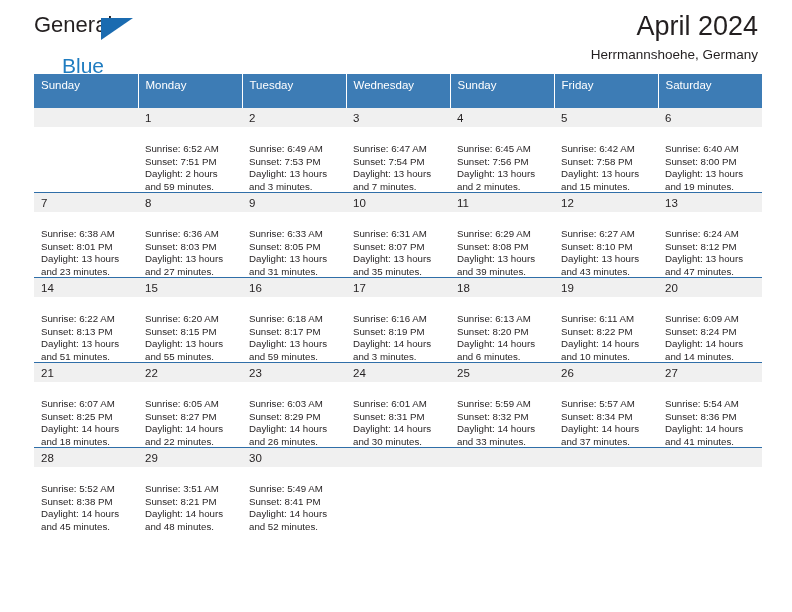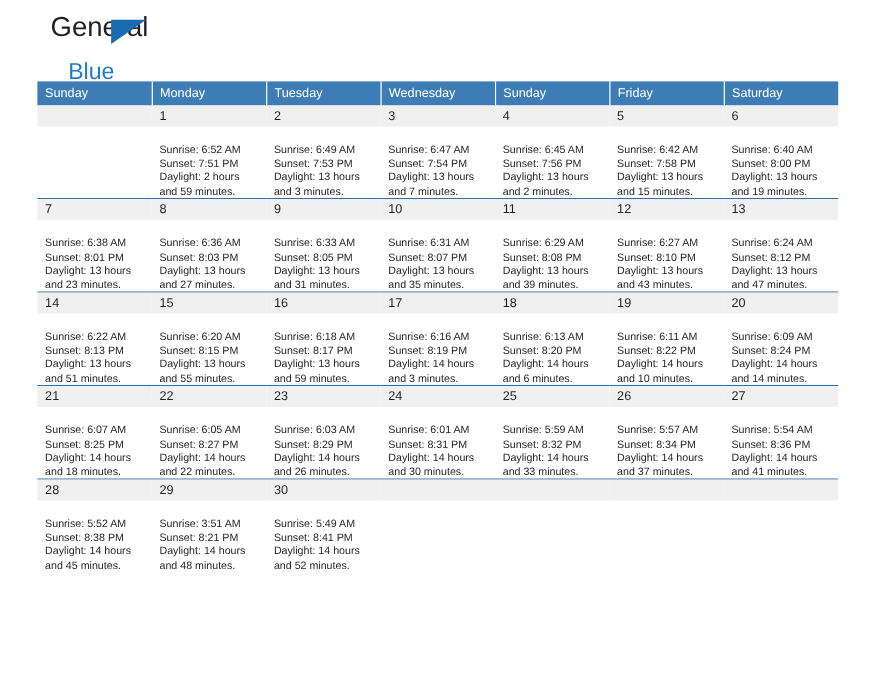--- a/index.html
+++ b/index.html
@@ -31,23 +31,23 @@
     justify-content: space-between;
   }
   .logo {
     position: relative;
     margin-top: 14px;
     width: 150px;
     height: 50px;
   }
   .logo-general {
     position: absolute;
-    left: 12px;
+    left: 0;
     top: 0;
-    font-size: 25px;
+    font-size: 22px;
     letter-spacing: 0px;
     color: #231f20;
     line-height: 22px;
   }
   .logo-blue {
     position: absolute;
     left: 28px;
     top: 19px;
     font-size: 21px;
     color: #1f7cc0;
@@ -87,21 +87,21 @@
     width: 728px;
     border-collapse: collapse;
     table-layout: fixed;
   }
   .dow-row th {
     background: #3d7cb5;
     color: #ffffff;
     font-size: 11.5px;
     font-weight: normal;
     text-align: left;
-    padding: 5px 0 5px 7px;
+    padding: 5px 0 17px 7px;
     height: 11px;
     border-right: 1px solid #ffffff;
   }
   .dow-row th:last-child { border-right: none; }
 
   .week-row > td {
     vertical-align: top;
     padding: 0;
     border-top: 1px solid #2f6ea8;
     background: #ffffff;
@@ -141,20 +141,24 @@
 <div class="page">
 
   <div class="header">
 
     <div class="logo">
       <span class="logo-general">General</span>
       <span class="logo-tri"></span>
       <span class="logo-blue">Blue</span>
     </div>
 
+    <div class="title-block">
+      <div class="month-title">April 2024</div>
+      <div class="location">Herrmannshoehe, Germany</div>
+    </div>
 
   </div>
 
   <table class="calendar">
     <thead>
       <tr class="dow-row">
         <th>Sunday</th>
         <th>Monday</th>
         <th>Tuesday</th>
         <th>Wednesday</th>

